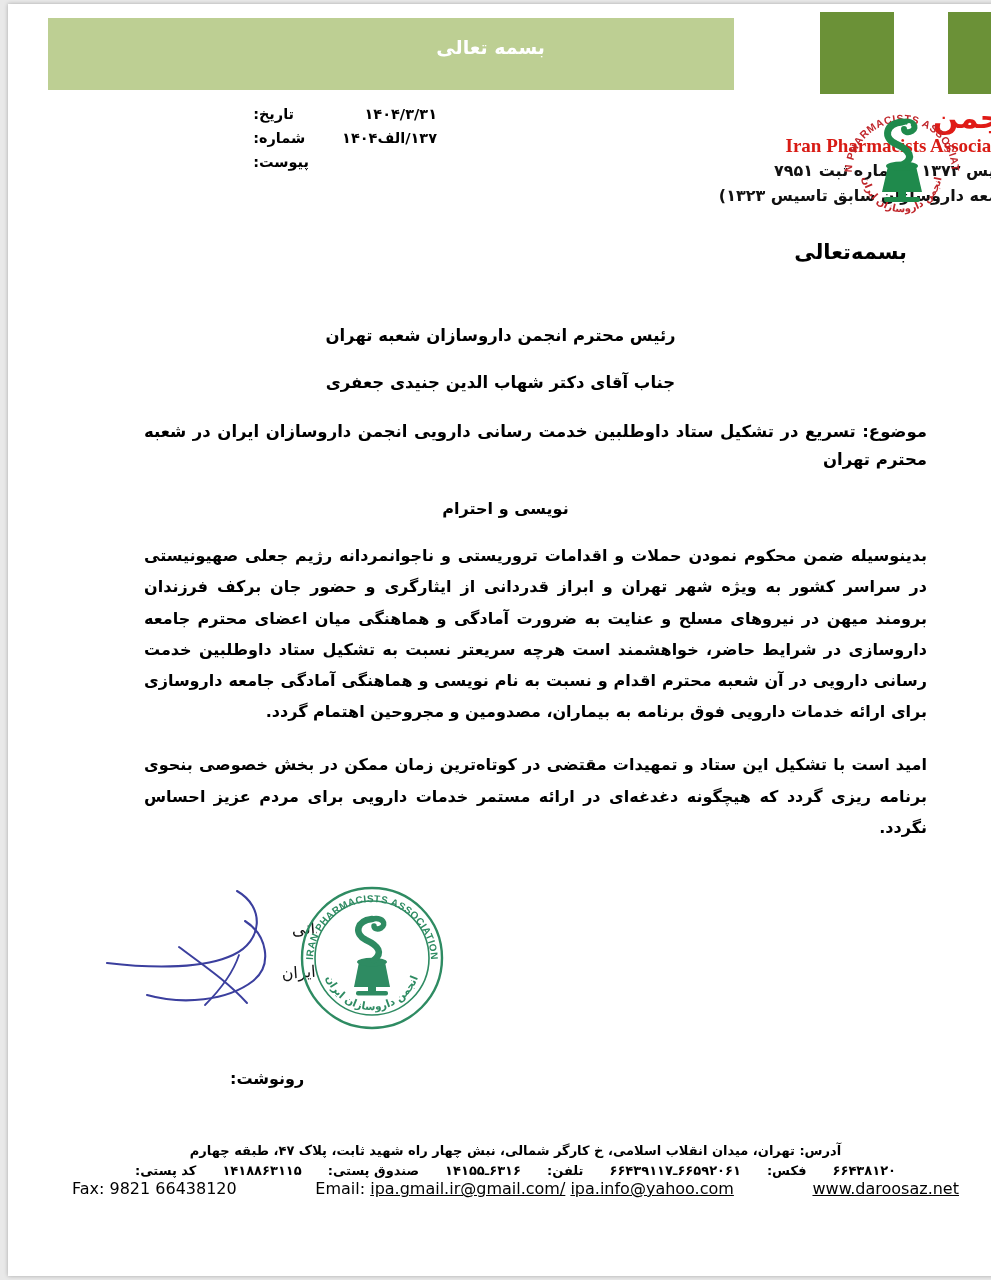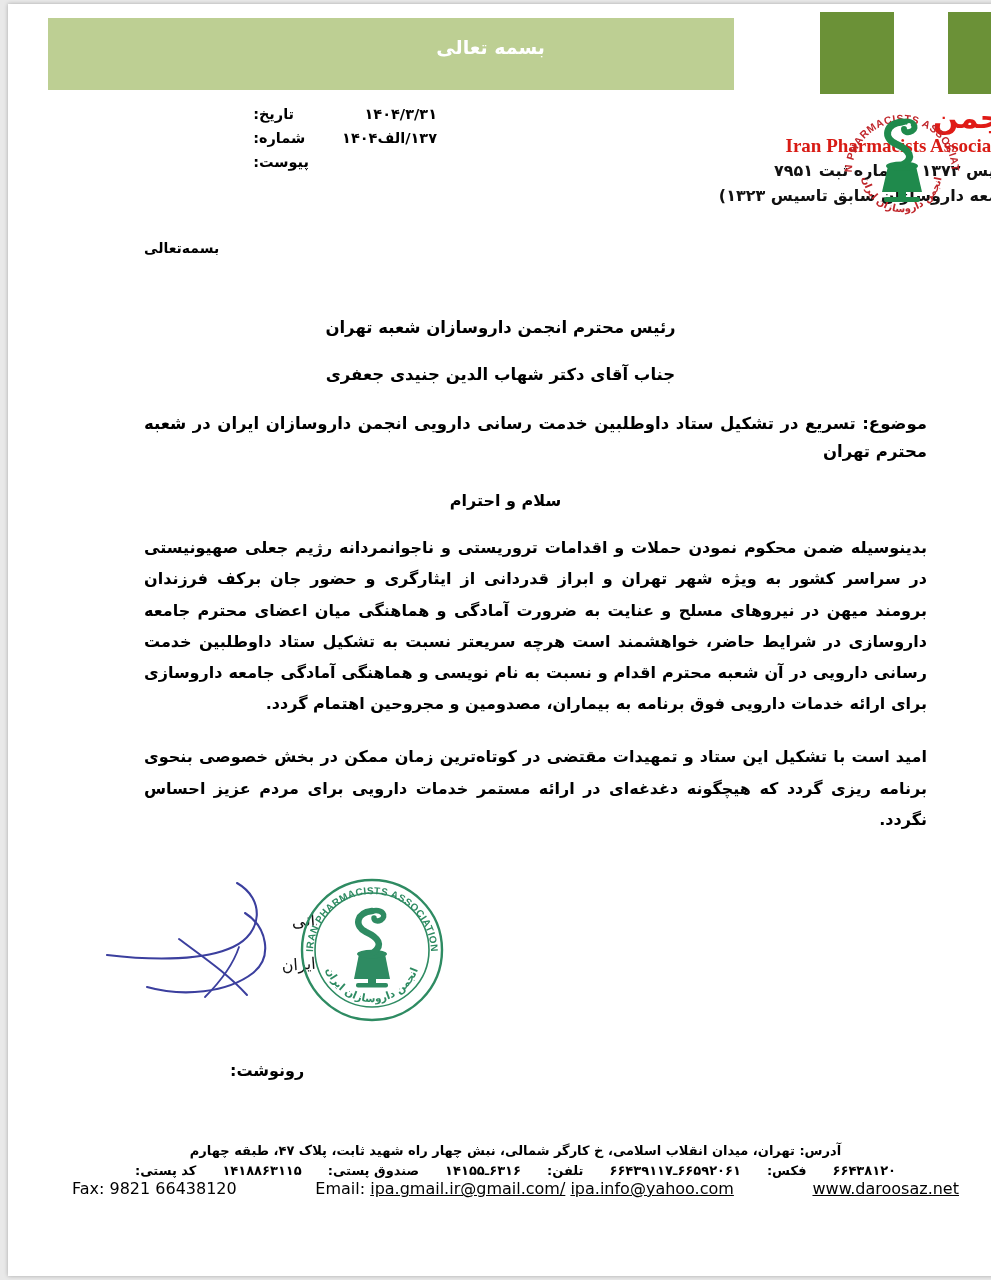--- a/index.html
+++ b/index.html
@@ -128,22 +128,22 @@
   }
 
   
   .letter-body {
     position: relative;
     padding: 0 96px 0 96px;
   }
 
   .basmala-inline {
     margin: 8px 0 0 0;
-    text-align: left;
-    font-size: 14px;
+    text-align: right;
+    font-size: 21px;
     font-weight: 700;
     color: #000;
     padding-right: 20px;
   }
 
   .addressee {
     margin-top: 60px;
     text-align: center;
     padding-right: 70px;
   }
@@ -343,21 +343,21 @@
 
     <p class="basmala-inline">بسمه‌تعالی</p>
 
     <div class="addressee">
       <p>رئیس محترم انجمن داروسازان شعبه تهران</p>
       <p>جناب آقای دکتر شهاب الدین جنیدی جعفری</p>
     </div>
 
     <p class="subject">موضوع: تسریع در تشکیل ستاد داوطلبین خدمت رسانی دارویی انجمن داروسازان ایران در شعبه محترم تهران</p>
 
-    <p class="greeting">سلام و احترام</p>
+    <p class="greeting">نویسی و احترام</p>
 
     <p class="para">بدینوسیله ضمن محکوم نمودن حملات و اقدامات تروریستی و ناجوانمردانه رژیم جعلی صهیونیستی در سراسر کشور به ویژه شهر تهران و ابراز قدردانی از ایثارگری و حضور جان برکف فرزندان برومند میهن در نیروهای مسلح و عنایت به ضرورت آمادگی و هماهنگی میان اعضای محترم جامعه داروسازی در شرایط حاضر، خواهشمند است هرچه سریعتر نسبت به تشکیل ستاد داوطلبین خدمت رسانی دارویی در آن شعبه محترم اقدام و نسبت به نام نویسی و هماهنگی آمادگی جامعه داروسازی برای ارائه خدمات دارویی فوق برنامه به بیماران، مصدومین و مجروحین اهتمام گردد.</p>
 
     <p class="para">امید است با تشکیل این ستاد و تمهیدات مقتضی در کوتاه‌ترین زمان ممکن در بخش خصوصی بنحوی برنامه ریزی گردد که هیچگونه دغدغه‌ای در ارائه مستمر خدمات دارویی برای مردم عزیز احساس نگردد.</p>
 
     <div class="signature-area">
 
       <div class="signature-graphic">
         <svg viewBox="0 0 230 160" width="230" height="160" aria-hidden="true">
 

